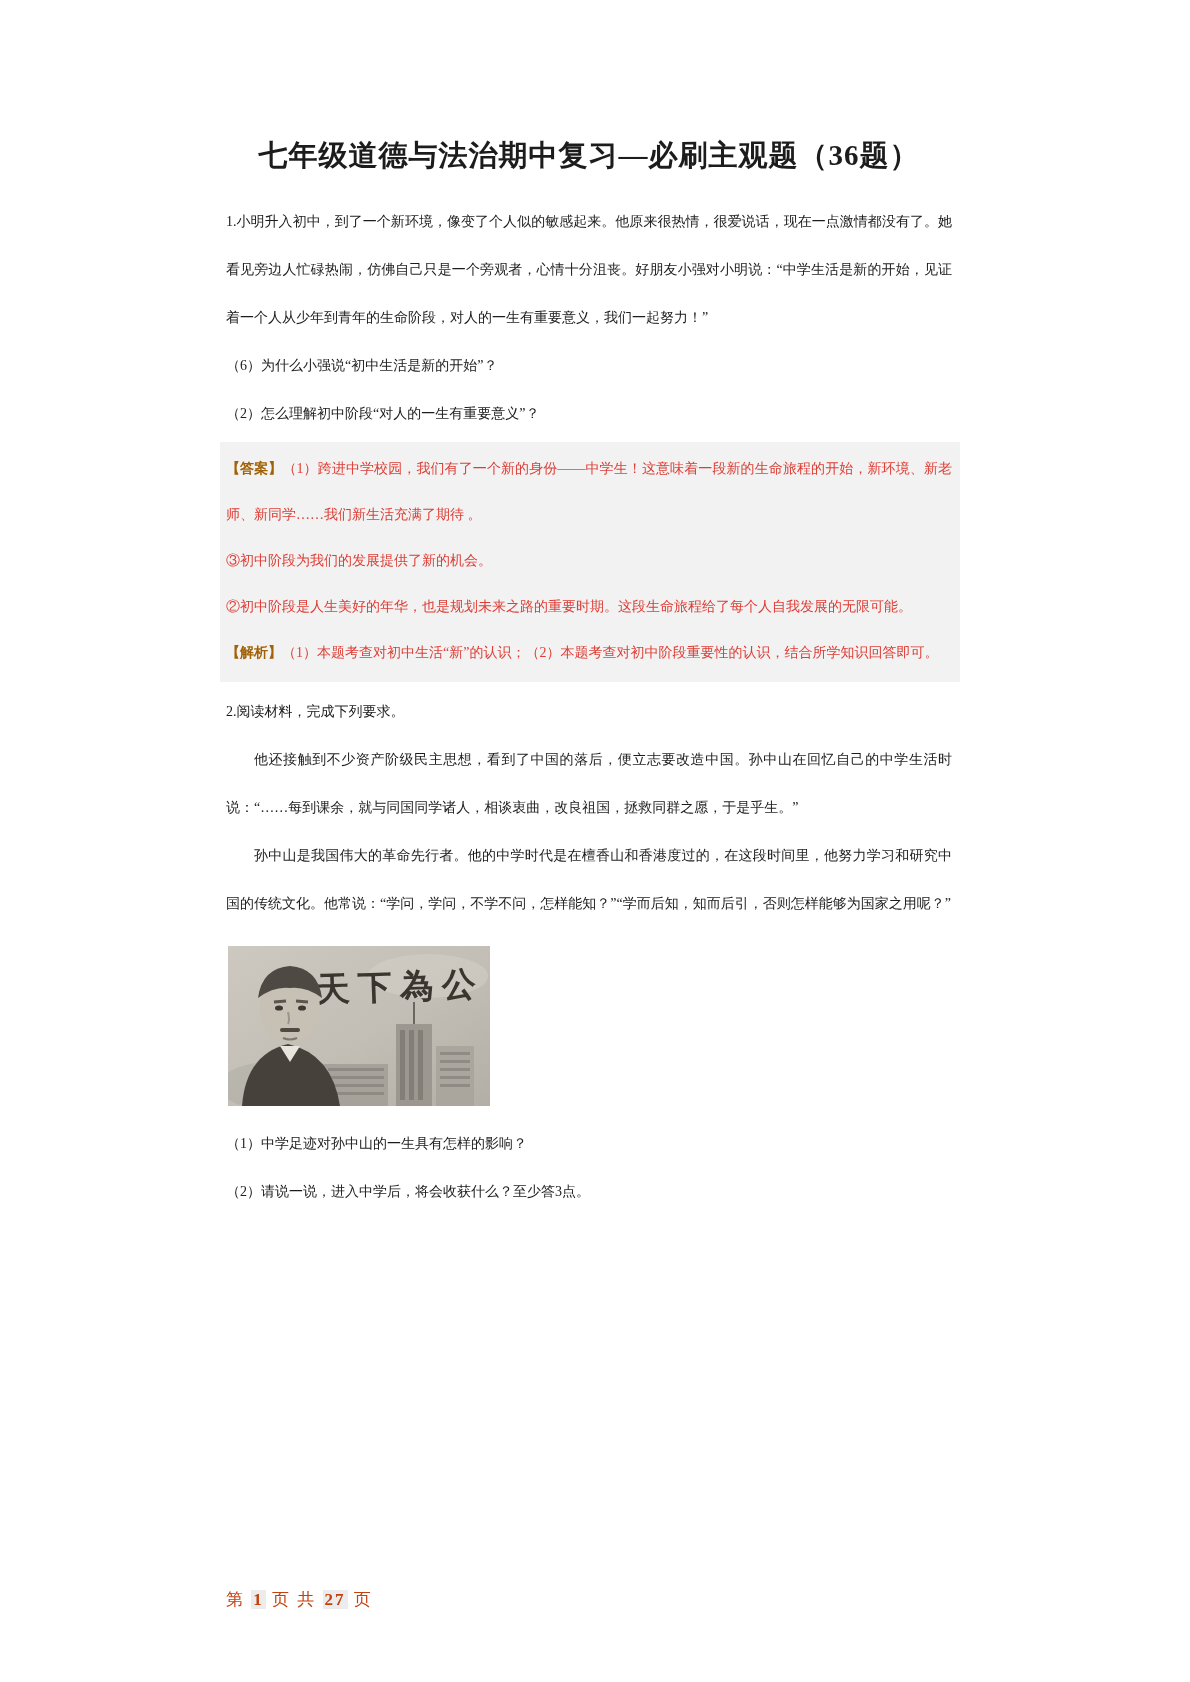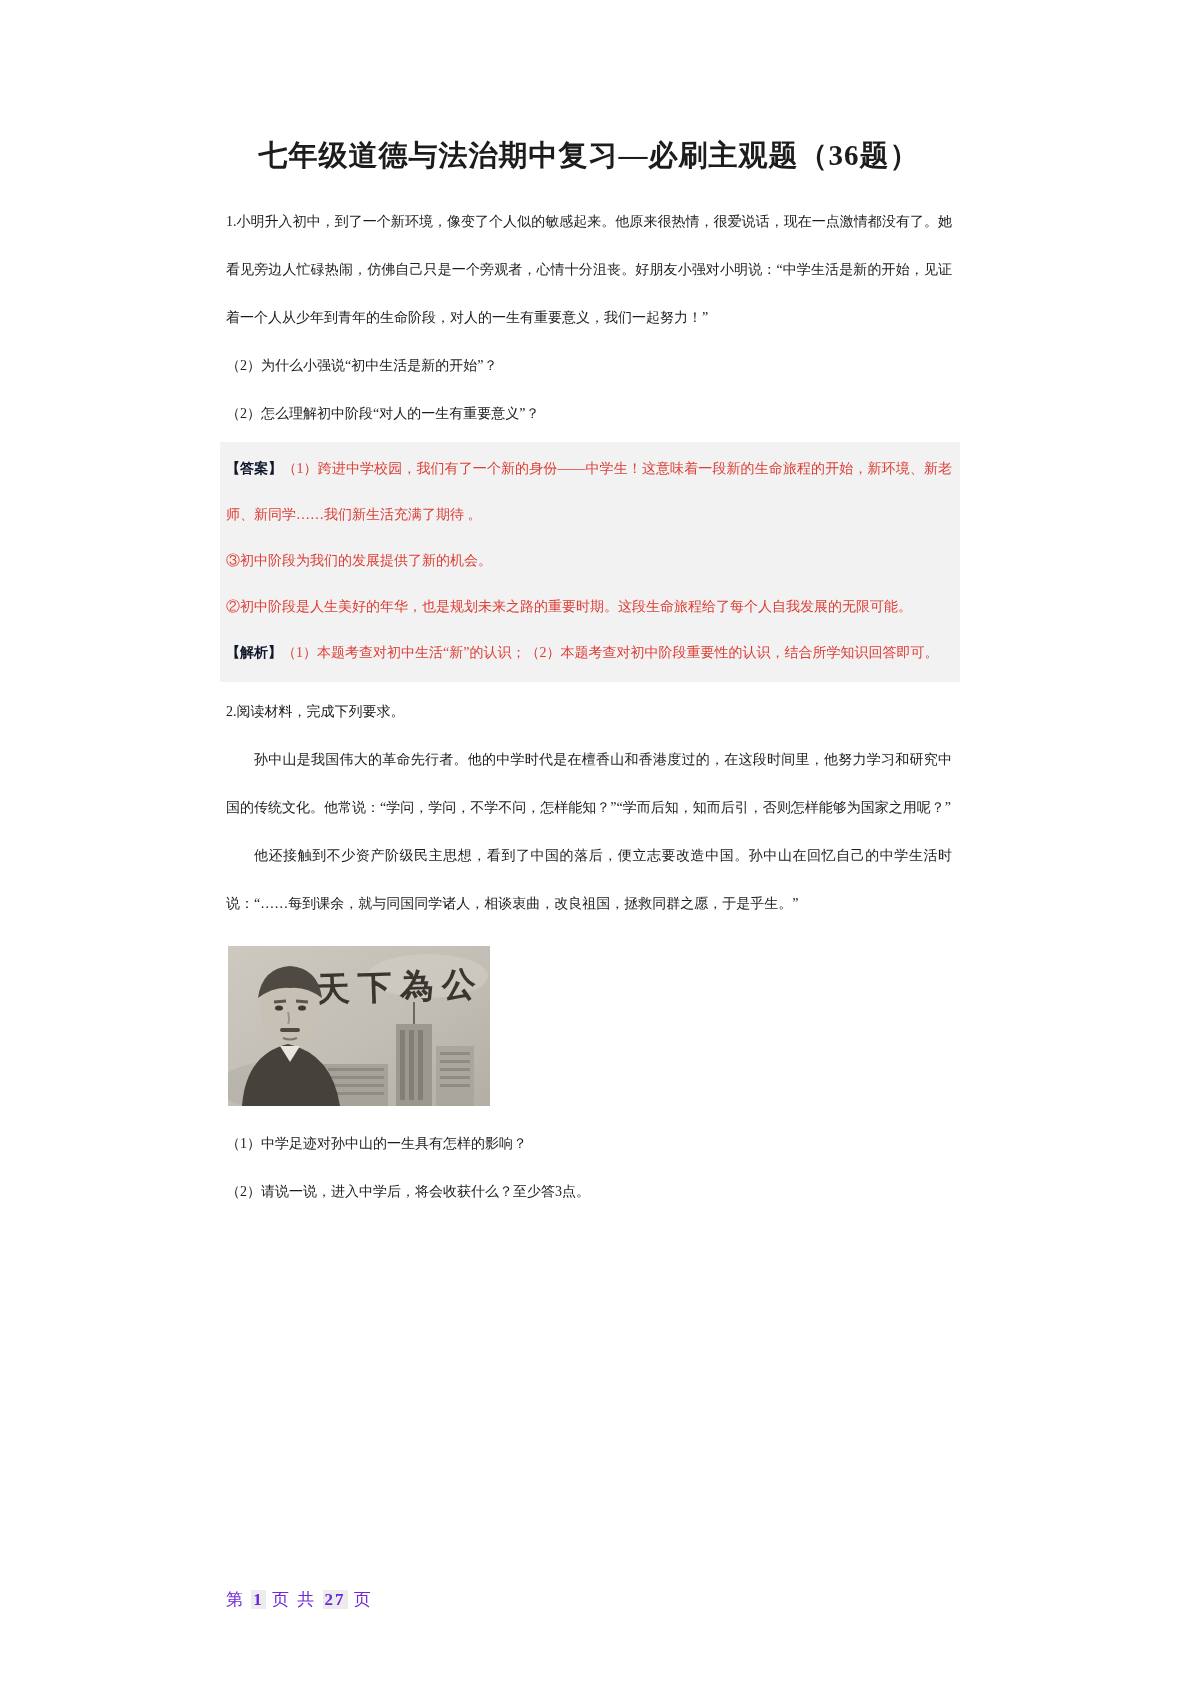--- a/index.html
+++ b/index.html
@@ -33,66 +33,66 @@
   .answer-block {
     background: #f2f2f2;
     margin: 4px -8px 6px -6px;
     padding: 4px 8px 6px 6px;
   }
   .answer-block .t {
     line-height: 46px;
     color: #dd3d35;
   }
   .rlabel {
-    color: #0f172a;
+    color: #a16207;
     font-weight: 700;
   }
   .photo {
     margin: 18px 0 12px 2px;
     width: 262px;
     height: 160px;
     display: block;
   }
   .photo svg { display: block; }
   .subq-gap { margin-top: 14px; }
   .footer {
     position: absolute;
     left: 168px;
     top: 1588px;
     font-size: 17px;
     letter-spacing: 2px;
-    color: #6d28d9;
+    color: #c2410c;
   }
   .pnum {
     font-weight: 700;
     background: #ececec;
     padding: 0 2px;
   }
 </style>
 </head>
 <body>
 
 <div class="page">
 
   <h1 class="title">七年级道德与法治期中复习—必刷主观题（36题）</h1>
 
   <p class="t">1.小明升入初中，到了一个新环境，像变了个人似的敏感起来。他原来很热情，很爱说话，现在一点激情都没有了。她看见旁边人忙碌热闹，仿佛自己只是一个旁观者，心情十分沮丧。好朋友小强对小明说：“中学生活是新的开始，见证着一个人从少年到青年的生命阶段，对人的一生有重要意义，我们一起努力！”</p>
-  <p class="t">（2）为什么小强说“初中生活是新的开始”？</p>
+  <p class="t">（6）为什么小强说“初中生活是新的开始”？</p>
   <p class="t">（2）怎么理解初中阶段“对人的一生有重要意义”？</p>
 
   <div class="answer-block">
     <p class="t"><span class="rlabel">【答案】</span><span>（1）跨进中学校园，我们有了一个新的身份——中学生！这意味着一段新的生命旅程的开始，新环境、新老师、新同学……我们新生活充满了期待 。</span></p>
     <p class="t">③初中阶段为我们的发展提供了新的机会。</p>
     <p class="t">②初中阶段是人生美好的年华，也是规划未来之路的重要时期。这段生命旅程给了每个人自我发展的无限可能。</p>
     <p class="t"><span class="rlabel">【解析】</span><span>（1）本题考查对初中生活“新”的认识；（2）本题考查对初中阶段重要性的认识，结合所学知识回答即可。</span></p>
   </div>
 
   <p class="t">2.阅读材料，完成下列要求。</p>
+  <p class="t indent">他还接触到不少资产阶级民主思想，看到了中国的落后，便立志要改造中国。孙中山在回忆自己的中学生活时说：“……每到课余，就与同国同学诸人，相谈衷曲，改良祖国，拯救同群之愿，于是乎生。”</p>
   <p class="t indent">孙中山是我国伟大的革命先行者。他的中学时代是在檀香山和香港度过的，在这段时间里，他努力学习和研究中国的传统文化。他常说：“学问，学问，不学不问，怎样能知？”“学而后知，知而后引，否则怎样能够为国家之用呢？”</p>
-  <p class="t indent">他还接触到不少资产阶级民主思想，看到了中国的落后，便立志要改造中国。孙中山在回忆自己的中学生活时说：“……每到课余，就与同国同学诸人，相谈衷曲，改良祖国，拯救同群之愿，于是乎生。”</p>
 
   <figure class="photo" style="margin-left:2px;">
     <svg width="262" height="160" viewBox="0 0 262 160" xmlns="http://www.w3.org/2000/svg">
       <defs>
         <linearGradient id="bgGrad" x1="0" y1="0" x2="1" y2="1">
           <stop offset="0" stop-color="#cdc9c1"></stop>
           <stop offset="0.55" stop-color="#c2beb6"></stop>
           <stop offset="1" stop-color="#b3afa7"></stop>
         </linearGradient>
       </defs>

